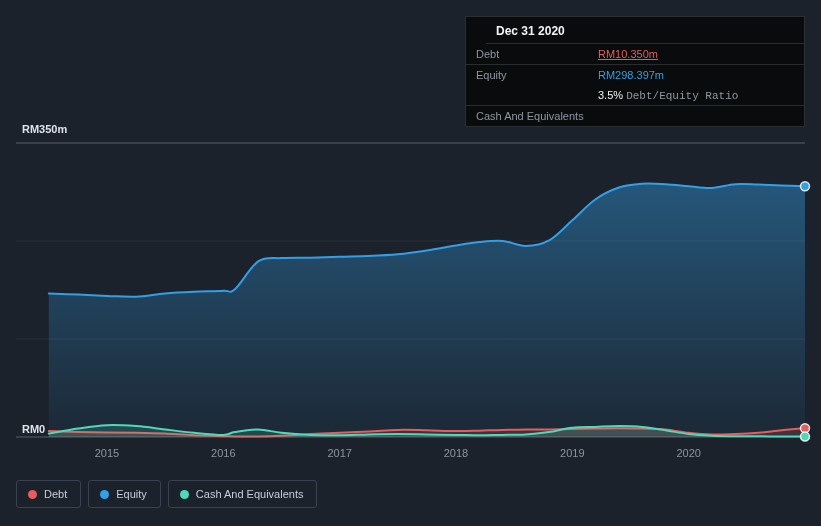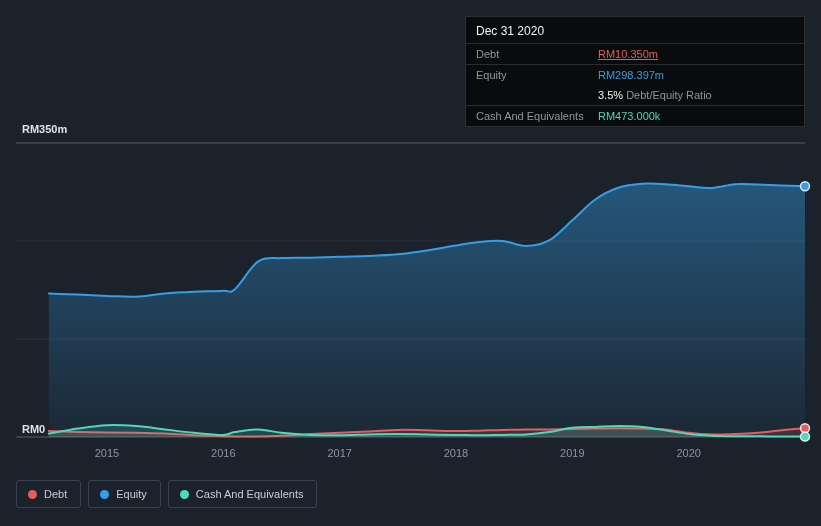--- a/index.html
+++ b/index.html
@@ -6,27 +6,27 @@
   .page{
     position:relative;width:821px;height:526px;overflow:hidden;
     background:#1b222c;font-family:"Liberation Sans",sans-serif;
   }
   .chart-svg{position:absolute;left:0;top:0;}
   
   .tooltip{
     position:absolute;left:465px;top:16px;width:340px;box-sizing:border-box;
     background:#0a0b0c;border:1px solid #2c2e31;font-size:11px;z-index:3;
   }
-  .tt-title{padding:7px 10px 5px;font-size:12px;font-weight:normal;color:#f1f3f5;border-bottom:1px solid #2a2c2e;}
+  .tt-title{padding:7px 10px 5px;font-size:12px;font-weight:bold;color:#f1f3f5;border-bottom:1px solid #2a2c2e;margin-left:20px;}
   .tt-row{display:flex;align-items:center;padding:2px 10px;min-height:16px;}
   .tt-row.bordered{border-bottom:1px solid #2a2c2e;}
   .tt-label{flex:0 0 122px;color:#8f979f;}
   .tt-value{flex:1;}
   .tt-ratio b{color:#f1f3f5;font-weight:normal;}
-  .tt-muted{color:#8f979f;}
+  .tt-muted{color:#8f979f;font-family:Liberation Mono, monospace;}
   
   .legend{position:absolute;left:16px;top:480px;display:flex;gap:7px;z-index:3;}
   .legend-item{
     display:flex;align-items:center;gap:7px;padding:7px 13px 7px 11px;
     border:1px solid #3a4150;border-radius:3px;color:#c9ced6;font-size:11px;
     background:transparent;cursor:pointer;
   }
   .legend-dot{width:9px;height:9px;border-radius:50%;background:#888;}
 </style>
 </head>
@@ -76,21 +76,20 @@
     </div>
     <div class="tt-row bordered tt-ratio">
       <span class="tt-label"></span>
       <span class="tt-value">
         <b>3.5%</b>
         <span class="tt-muted">Debt/Equity Ratio</span>
       </span>
     </div>
     <div class="tt-row">
       <span class="tt-label">Cash And Equivalents</span>
-      <span class="tt-value" style="color: rgb(79, 216, 186);">RM473.000k</span>
     </div>
   </div>
 
   <div class="legend">
     <div class="legend-item">
       <span class="legend-dot" style="background: rgb(227, 94, 94);"></span>
       <span>Debt</span>
     </div>
     <div class="legend-item">
       <span class="legend-dot" style="background: rgb(51, 159, 230);"></span>

